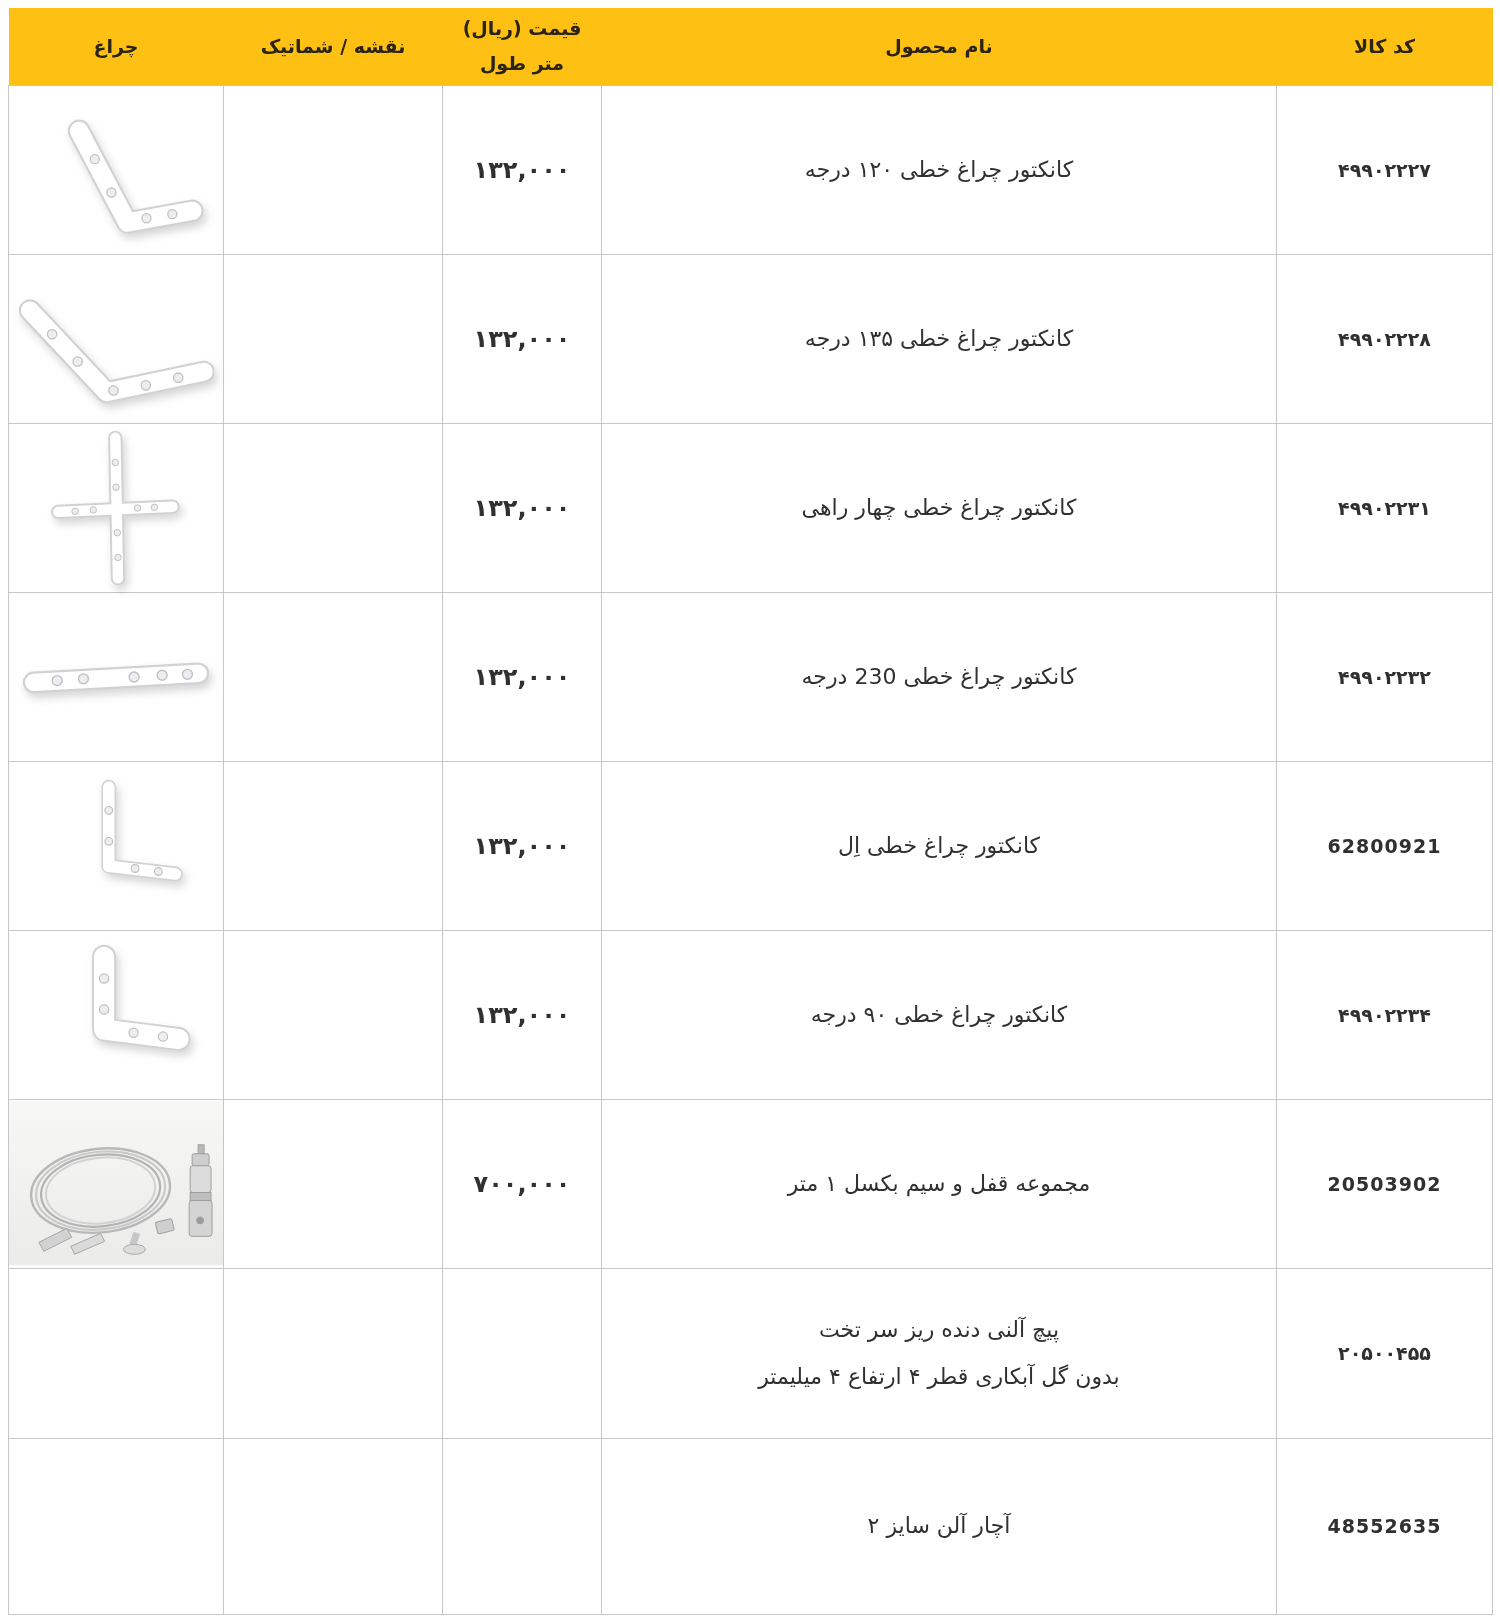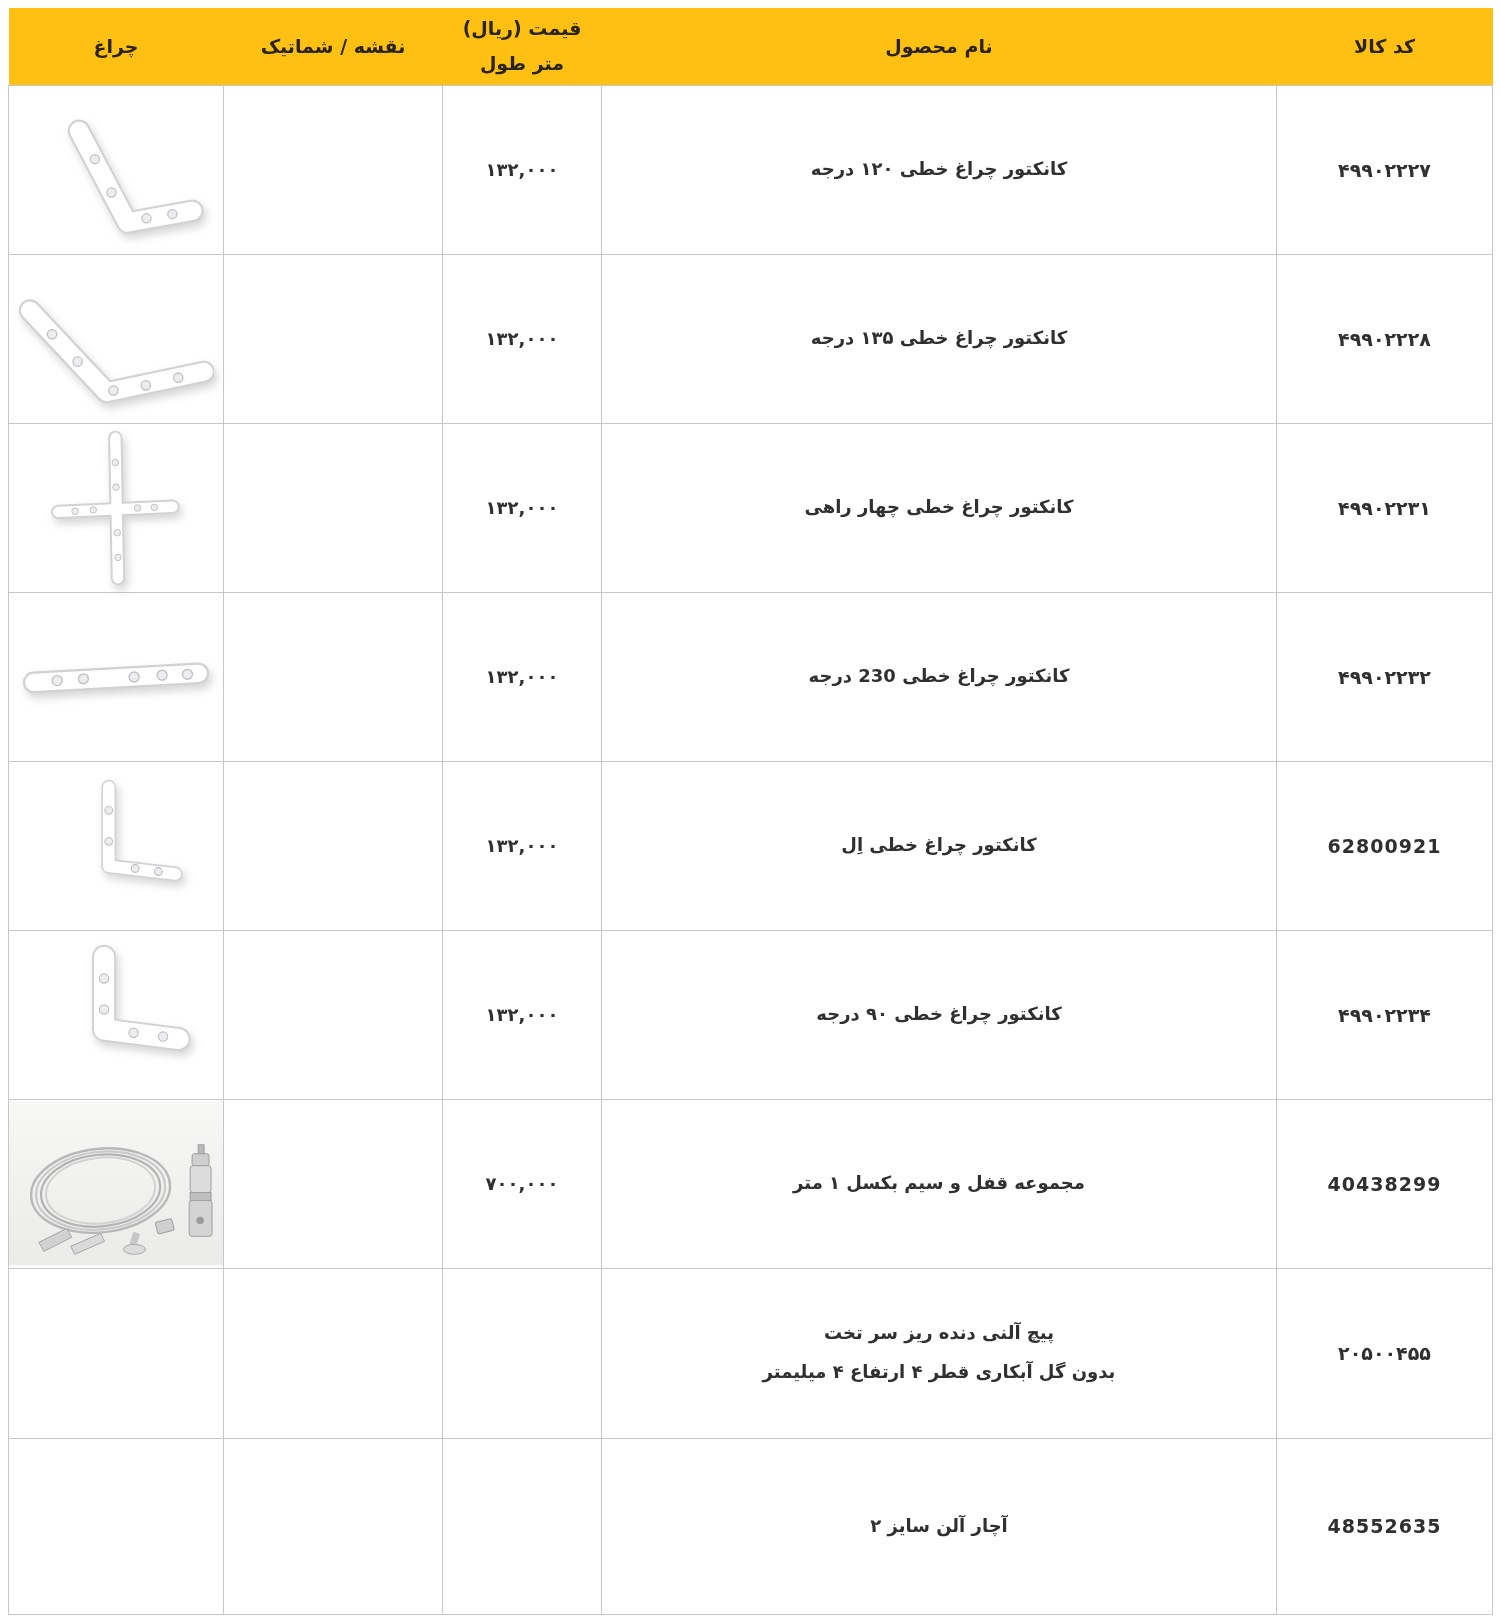--- a/index.html
+++ b/index.html
@@ -39,24 +39,24 @@
 
   
   .pricelist tbody tr { height: 169px; }
   .pricelist tbody tr:nth-child(8) { height: 170px; }
   .pricelist tbody tr:nth-child(9) { height: 176px; }
 
   .cell-code {
     font-size: 19px; font-weight: 700; letter-spacing: 1px; margin-left: 23px;
   }
   .cell-name {
-    font-size: 18px; font-weight: 700; line-height: 2.15;
+    font-size: 22px; font-weight: 400; line-height: 2.15;
   }
   .cell-price {
-    font-size: 18px; font-weight: 700; letter-spacing: 1px;
+    font-size: 24px; font-weight: 700; letter-spacing: 1px;
   }
   .cell-schematic { background: #fefefe; }
   .cell-image { padding: 0; }
 
   .part-svg { filter: drop-shadow(3px 5px 4px rgba(70,70,70,0.22)); display: inline-block; vertical-align: middle; }
   .arm-border { fill: none; stroke: #d2d2d5; stroke-linecap: round; stroke-linejoin: round; }
   .arm-fill   { fill: none; stroke: #ffffff; stroke-linecap: round; stroke-linejoin: round; }
   .hole { fill: #ededef; stroke: #c0c0c4; stroke-width: 1.5; }
 
   .photo-svg { display: block; width: 100%; height: 100%; }
@@ -191,21 +191,21 @@
             <path class="arm-fill" stroke-width="26" d="M84 18 L84 112 L180 124"></path>
             <circle class="hole" cx="84" cy="46" r="6"></circle>
             <circle class="hole" cx="84" cy="86" r="6"></circle>
             <circle class="hole" cx="122" cy="116" r="6"></circle>
             <circle class="hole" cx="160" cy="121" r="6"></circle>
           </svg>
         </td>
       </tr>
 
       <tr>
-        <td class="cell-code">40438299</td>
+        <td class="cell-code">20503902</td>
         <td class="cell-name">مجموعه قفل و سیم بکسل ۱ متر</td>
         <td class="cell-price">۷۰۰,۰۰۰</td>
         <td class="cell-schematic"></td>
         <td class="cell-image">
           <svg class="photo-svg" viewBox="0 0 215 165" preserveAspectRatio="none">
             <defs>
               <linearGradient id="photobg" x1="0" y1="0" x2="0" y2="1">
                 <stop offset="0" stop-color="#f7f7f6"></stop>
                 <stop offset="1" stop-color="#ebebea"></stop>
               </linearGradient>

